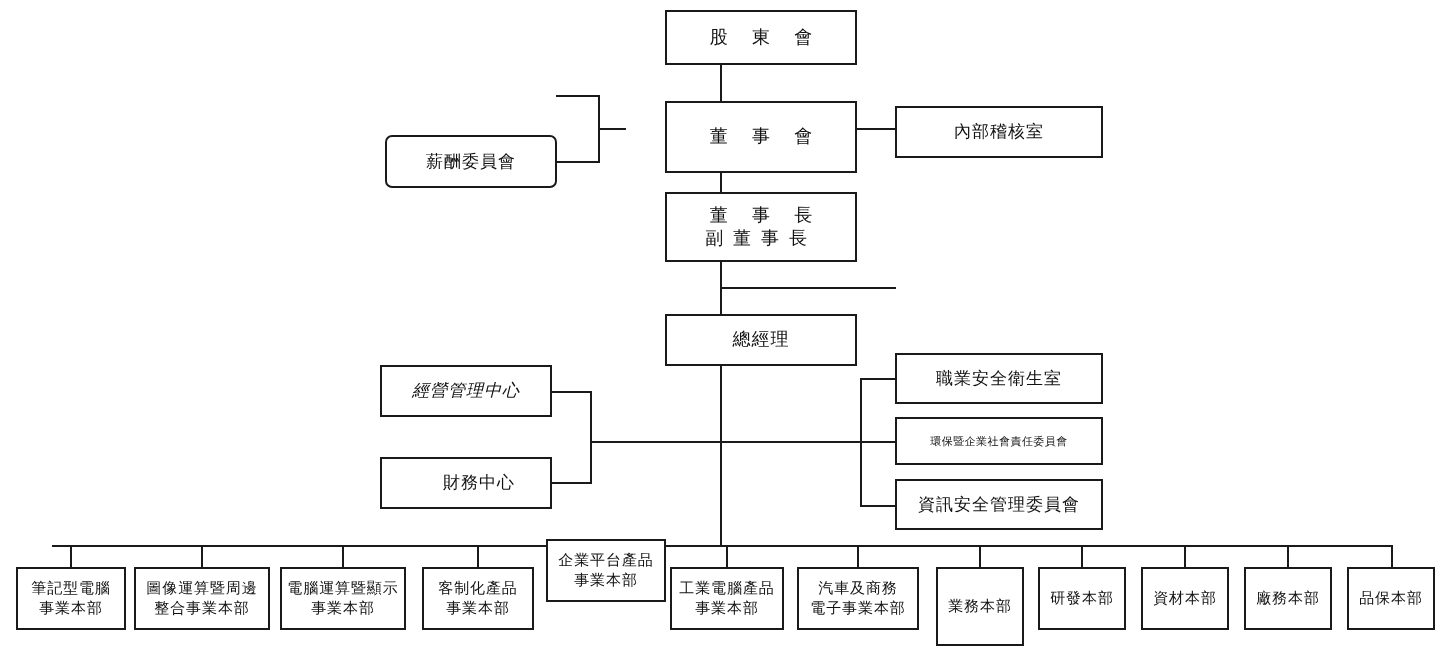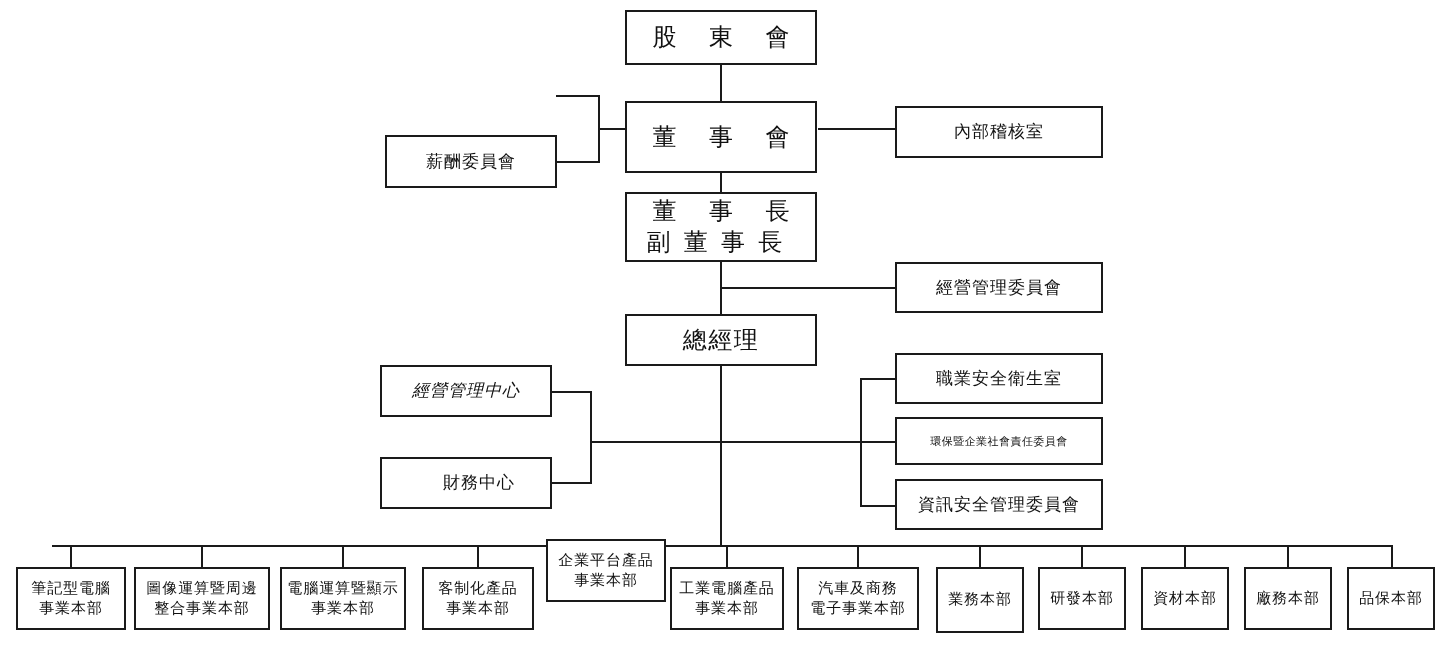--- a/index.html
+++ b/index.html
@@ -25,21 +25,21 @@
     align-items: center;
     justify-content: center;
     text-align: center;
     color: #111111;
     line-height: 1.28;
     letter-spacing: 0.06em;
     z-index: 3;
     white-space: pre-line;
   }
   .box.wide-space { letter-spacing: 0.55em; text-indent: 0.55em; }
-  .f18 { font-size: 24px; }
+  .f18 { font-size: 18px; margin-left: 40px; }
   .f17 { font-size: 17px; }
   .f15 { font-size: 15px; }
   .f11 { font-size: 11px; letter-spacing: 0.04em; }
 
   .line {
     position: absolute;
     background: #1a1a1a;
     z-index: 1;
   }
   .vline { width: 2px; }
@@ -90,28 +90,27 @@
   <div class="line vline" style="left:1081px; top:545px; height:22px;"></div>
   <div class="line vline" style="left:1184px; top:545px; height:22px;"></div>
   <div class="line vline" style="left:1287px; top:545px; height:22px;"></div>
   <div class="line vline" style="left:1391px; top:545px; height:22px;"></div>
 
   <div class="box f18 wide-space" style="left:625px; top:10px; width:192px; height:55px;">股 東 會</div>
 
   <div class="box f18 wide-space" style="left:625px; top:101px; width:192px; height:72px;">董 事 會</div>
 
 
-  <div class="box f17" style="left:385px; top:135px; width:172px; height:53px;">薪酬委員會</div>
+  <div class="box f17" style="left:385px; top:135px; width:172px; height:53px;border-radius:7px;">薪酬委員會</div>
 
   <div class="box f17" style="left:895px; top:106px; width:208px; height:52px;">內部稽核室</div>
 
   <div class="box f18 wide-space" style="left:625px; top:192px; width:192px; height:70px;">董 事 長
 副董事長</div>
 
-  <div class="box f17" style="left:895px; top:262px; width:208px; height:51px;">經營管理委員會</div>
 
   <div class="box f18" style="left:625px; top:314px; width:192px; height:52px;">總經理</div>
 
   <div class="box f17" style="left:380px; top:365px; width:172px; height:52px;font-style:italic;">經營管理中心</div>
 
   <div class="box f17" style="left:380px; top:457px; width:172px; height:52px;padding-left:26px;">財務中心</div>
 
   <div class="box f17" style="left:895px; top:353px; width:208px; height:51px;">職業安全衛生室</div>
 
   <div class="box f11" style="left:895px; top:417px; width:208px; height:48px;">環保暨企業社會責任委員會</div>
@@ -132,21 +131,21 @@
 
   <div class="box f15" style="left:546px; top:539px; width:120px; height:63px;">企業平台產品
 事業本部</div>
 
   <div class="box f15" style="left:670px; top:567px; width:114px; height:63px;">工業電腦產品
 事業本部</div>
 
   <div class="box f15" style="left:797px; top:567px; width:122px; height:63px;">汽車及商務
 電子事業本部</div>
 
-  <div class="box f15" style="left:936px; top:567px; width:88px; height:66px;">業務本部</div>
+  <div class="box f15" style="left:936px; top:567px; width:88px; height:79px;">業務本部</div>
 
   <div class="box f15" style="left:1038px; top:567px; width:88px; height:63px;">研發本部</div>
 
   <div class="box f15" style="left:1141px; top:567px; width:88px; height:63px;">資材本部</div>
 
   <div class="box f15" style="left:1244px; top:567px; width:88px; height:63px;">廠務本部</div>
 
   <div class="box f15" style="left:1347px; top:567px; width:88px; height:63px;">品保本部</div>
 
 </div>

